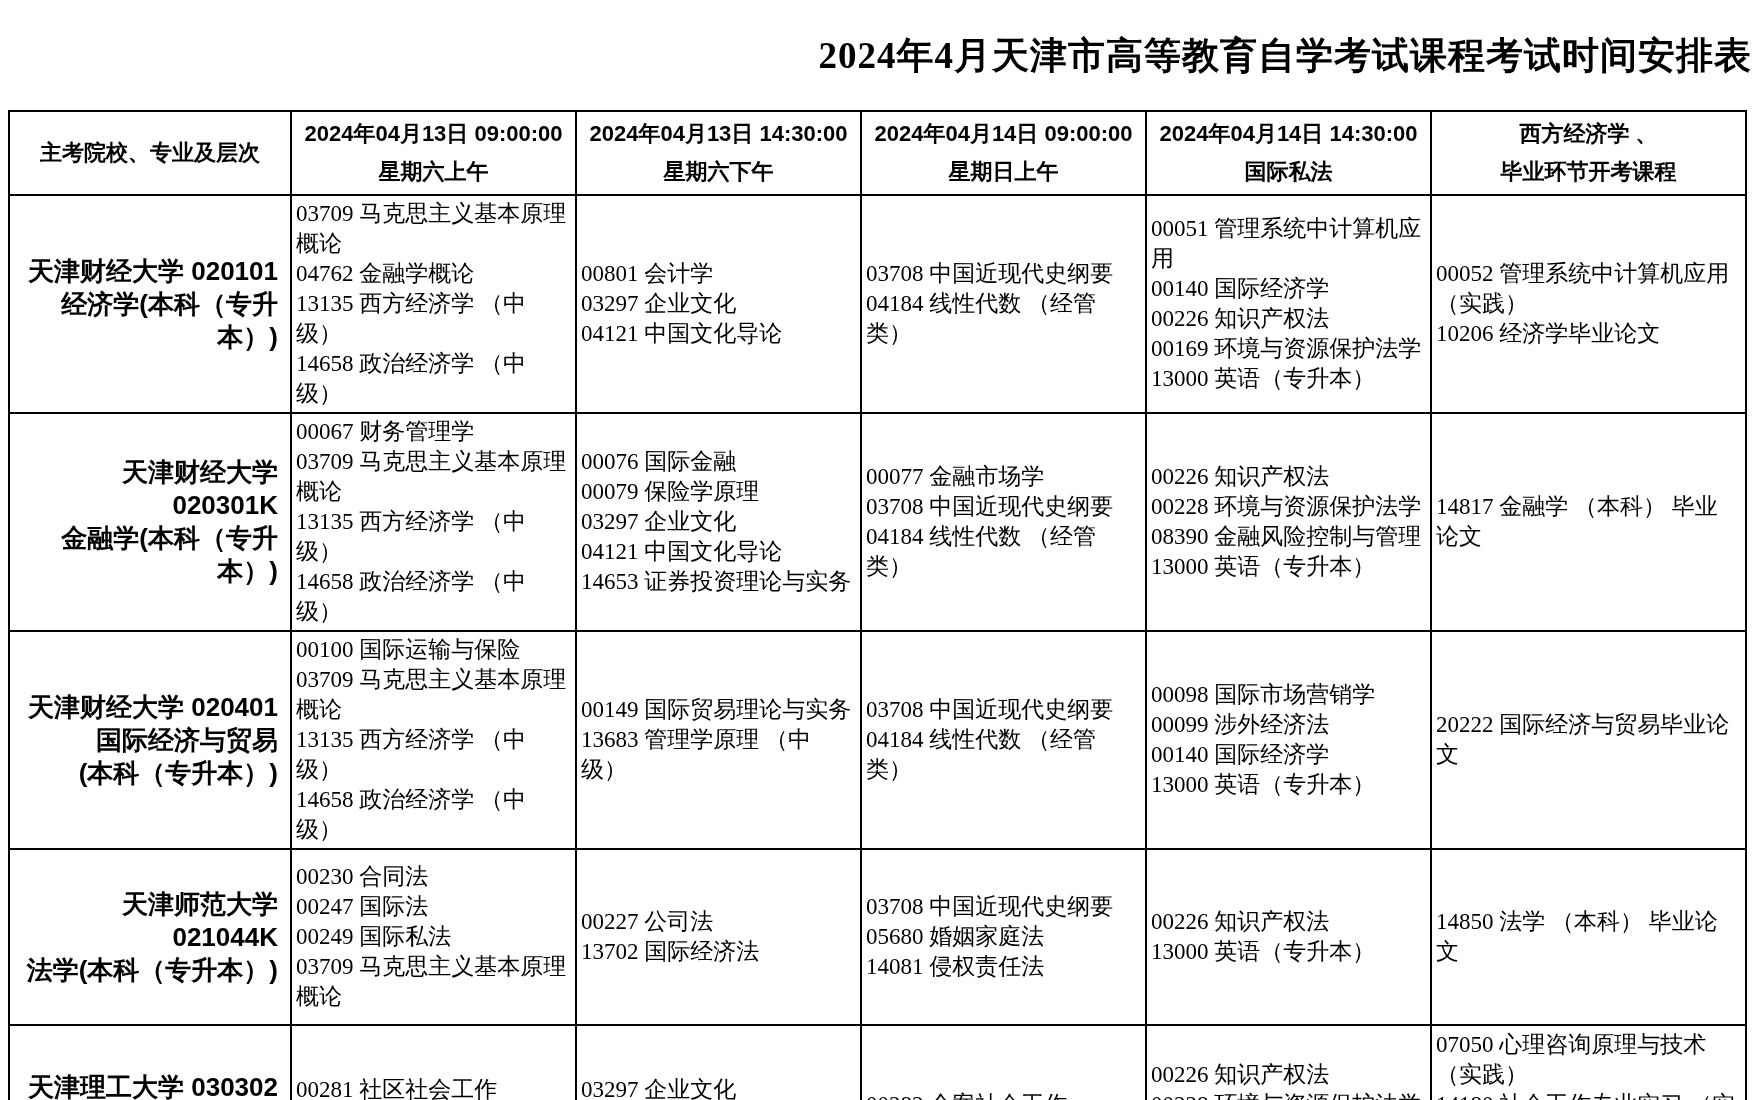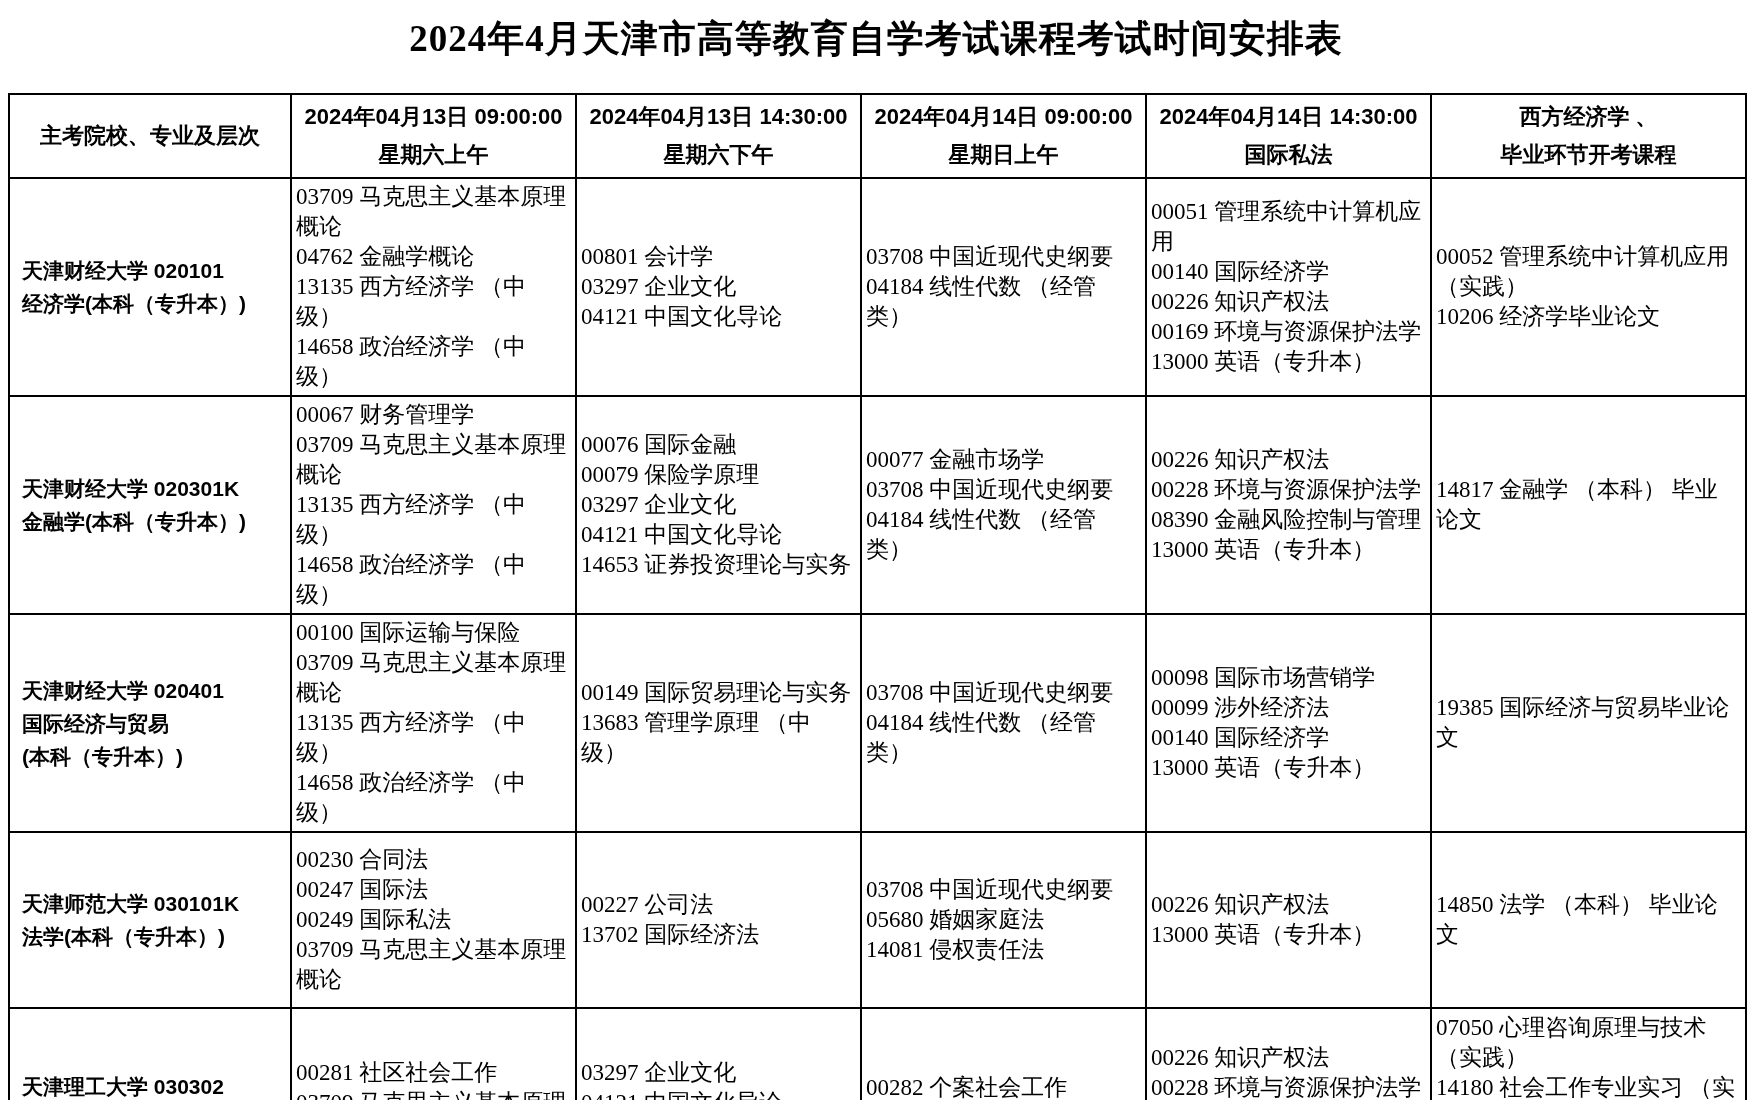--- a/index.html
+++ b/index.html
@@ -8,26 +8,26 @@
     background: #ffffff;
     color: #000000;
   }
   body {
     width: 1752px;
     height: 1100px;
     font-family: "Liberation Serif", serif;
     overflow: hidden;
   }
   .page-title {
-    text-align: center;
+    text-align: right;
     font-family: "Liberation Serif", serif;
     font-weight: bold;
     font-size: 37px;
     letter-spacing: 1px;
-    padding-top: 15px;
+    padding-top: 32px;
     height: 48px;
     line-height: 48px;
   }
   table.exam-table {
     border-collapse: collapse;
     table-layout: fixed;
     width: 1737px;
     margin: 30px 7px 0 8px;
   }
   .exam-table th, .exam-table td {
@@ -49,23 +49,23 @@
     font-size: 23px;
     line-height: 30px;
     padding: 3px 6px 3px 4px;
     vertical-align: middle;
     white-space: pre-line;
     text-align: left;
   }
   .exam-table td.school-cell {
     font-family: "Liberation Sans", sans-serif;
     font-weight: bold;
-    font-size: 21px;
+    font-size: 26px;
     line-height: 33px;
-    text-align: left;
+    text-align: right;
     padding: 0 12px;
     white-space: pre-line;
   }
   tr.hdr { height: 84px; }
   tr.r0 { height: 184px; }
   tr.r1 { height: 177px; }
   tr.r2 { height: 177px; }
   tr.r3 { height: 176px; }
   tr.r4 { height: 190px; }
 </style>
@@ -149,24 +149,24 @@
 13135 西方经济学 （中级）
 14658 政治经济学 （中级）</td>
       <td>00149 国际贸易理论与实务
 13683 管理学原理 （中级）</td>
       <td>03708 中国近现代史纲要
 04184 线性代数 （经管类）</td>
       <td>00098 国际市场营销学
 00099 涉外经济法
 00140 国际经济学
 13000 英语（专升本）</td>
-      <td>19385 国际经济与贸易毕业论文</td>
+      <td>20222 国际经济与贸易毕业论文</td>
     </tr>
     <tr class="r3">
-      <td class="school-cell">天津师范大学 030101K
+      <td class="school-cell">天津师范大学 021044K
 法学(本科（专升本）)</td>
       <td>00230 合同法
 00247 国际法
 00249 国际私法
 03709 马克思主义基本原理概论</td>
       <td>00227 公司法
 13702 国际经济法</td>
       <td>03708 中国近现代史纲要
 05680 婚姻家庭法
 14081 侵权责任法</td>

